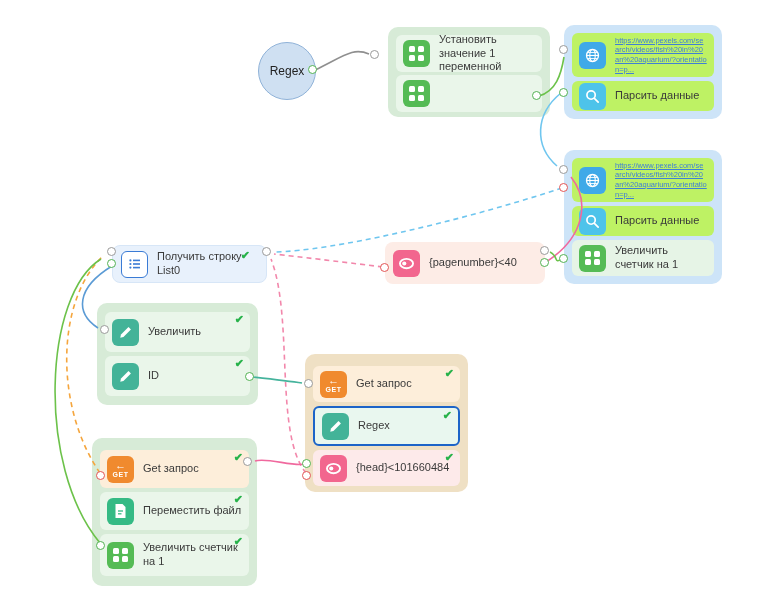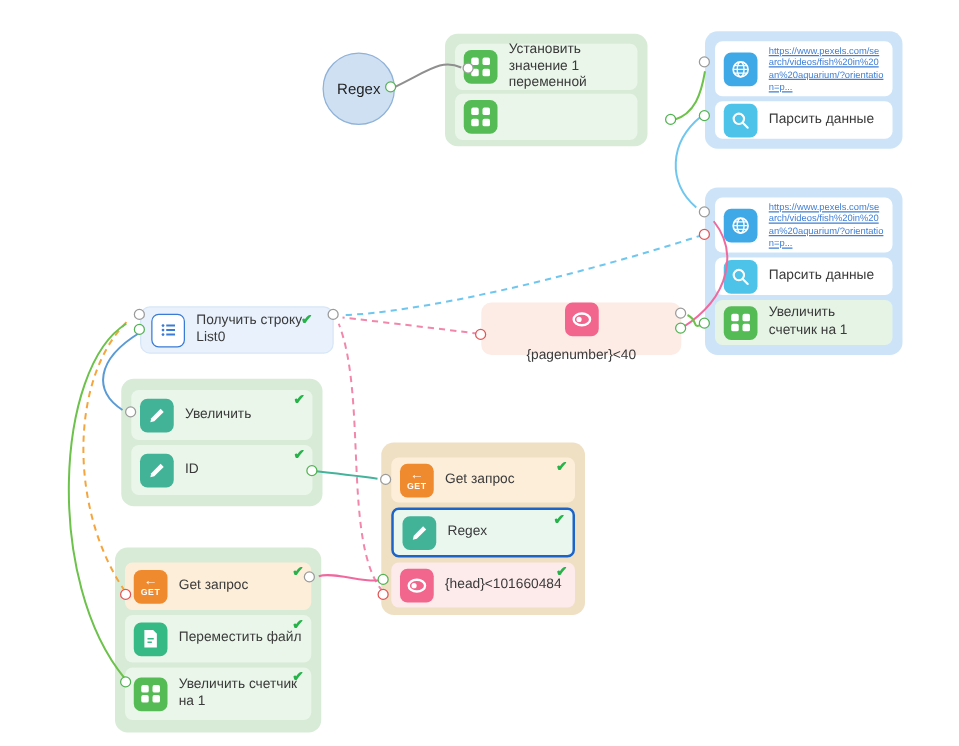--- a/index.html
+++ b/index.html
@@ -9,31 +9,31 @@
   svg.edges{position:absolute;left:0;top:0;z-index:4;pointer-events:none;}
   svg.edges path{fill:none;stroke-width:1.6px;}
   
   .group{position:absolute;border-radius:10px;z-index:2;}
   .g-green{background:#d7ebd7;}
   .g-blue{background:#cde4f8;}
   .g-orange{background:#efe0c4;}
   .row{position:absolute;left:8px;right:8px;display:flex;align-items:center;gap:9px;
        border-radius:6px;padding:0 7px;box-sizing:border-box;}
   .r-mint{background:#eaf6ea;}
-  .r-blue{background:#ffffff;}
+  .r-blue{background:#bef264;}
   .r-green{background:#e6f4e6;}
   .r-peach{background:#fdeeda;}
   .r-pink{background:#fdeaea;}
   .r-selected{background:#e9f7ef;border:2px solid #1c64c8;}
   .label{font-size:11px;line-height:1.25;color:#3a3a3a;}
   .url{font-size:7.5px;line-height:1.3;color:#3f7fd6;text-decoration:underline;word-break:break-all;}
   .single{position:absolute;display:flex;align-items:center;gap:9px;border-radius:8px;
-          padding:0 8px;box-sizing:border-box;z-index:2;}
+          padding:12px 8px;box-sizing:border-box;z-index:2;}
   .n-list0{background:#e8f1fc;border:1px solid #d7e6f7;}
-  .n-cond{background:#fdece6;flex-direction:column;}
+  .n-cond{background:#fdece6;}
   .check{position:absolute;top:1px;right:6px;color:#27b24a;font-size:11px;font-weight:bold;z-index:3;}
   .check-inline{position:absolute;top:3px;right:16px;color:#27b24a;font-size:11px;font-weight:bold;z-index:3;}
   
   .start{position:absolute;left:258px;top:42px;width:58px;height:58px;border-radius:50%;
          background:#cfe0f2;border:1.5px solid #8fb2d8;display:flex;align-items:center;
          justify-content:center;font-size:12px;color:#222;z-index:2;box-sizing:border-box;}
   
   .icon{flex:0 0 auto;width:27px;height:27px;border-radius:6px;display:flex;align-items:center;
         justify-content:center;}
   .i-grid{background:#55bb55;}
@@ -98,21 +98,21 @@
     <path d="M253,377 C271,379 289,381 302,383" stroke="#45b39c" marker-end="url(#m-teal)"></path>
     <path d="M112,266 C76,288 75,313 98,328" stroke="#5b9bd5" marker-end="url(#m-blue)"></path>
     <path d="M100,473 C54,406 56,299 104,255" stroke="#f5a53c" stroke-dasharray="5,4" marker-end="url(#m-orange)"></path>
     <path d="M100,543 C36,466 44,294 101,259" stroke="#6cc24a" marker-end="url(#m-green)"></path>
   </svg>
 
   <div class="start">
     <span>Regex</span>
   </div>
 
-  <div class="group g-green" style="left:356px;top:27px;width:162px;height:90px;">
+  <div class="group g-green" style="left:388px;top:27px;width:162px;height:90px;">
     <div class="row r-mint" style="top:8px;height:37px;">
       <span class="icon i-grid">
           <span class="g2">
             <i></i>
             <i></i>
             <i></i>
             <i></i>
           </span>
         </span>
       <span class="label">Установить значение 1 переменной</span>

